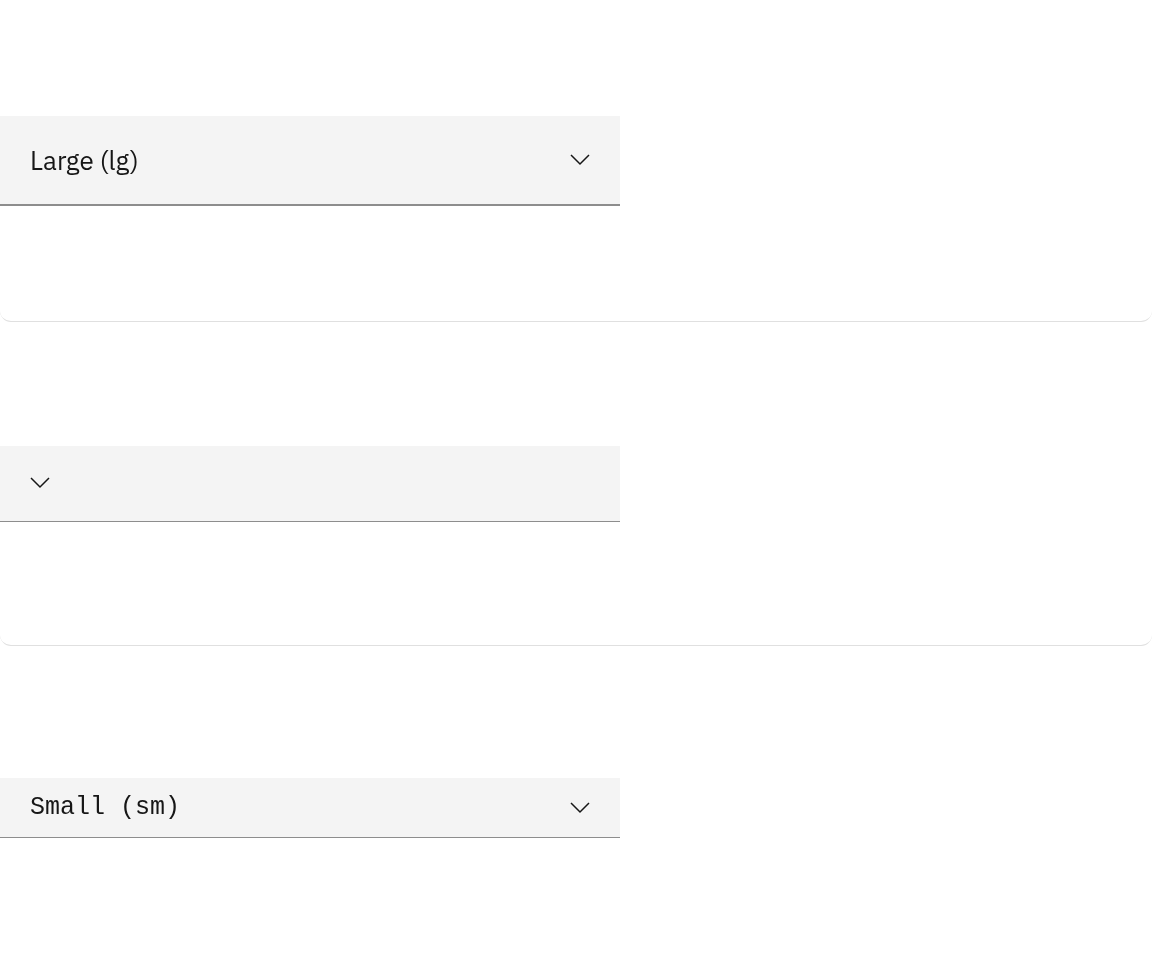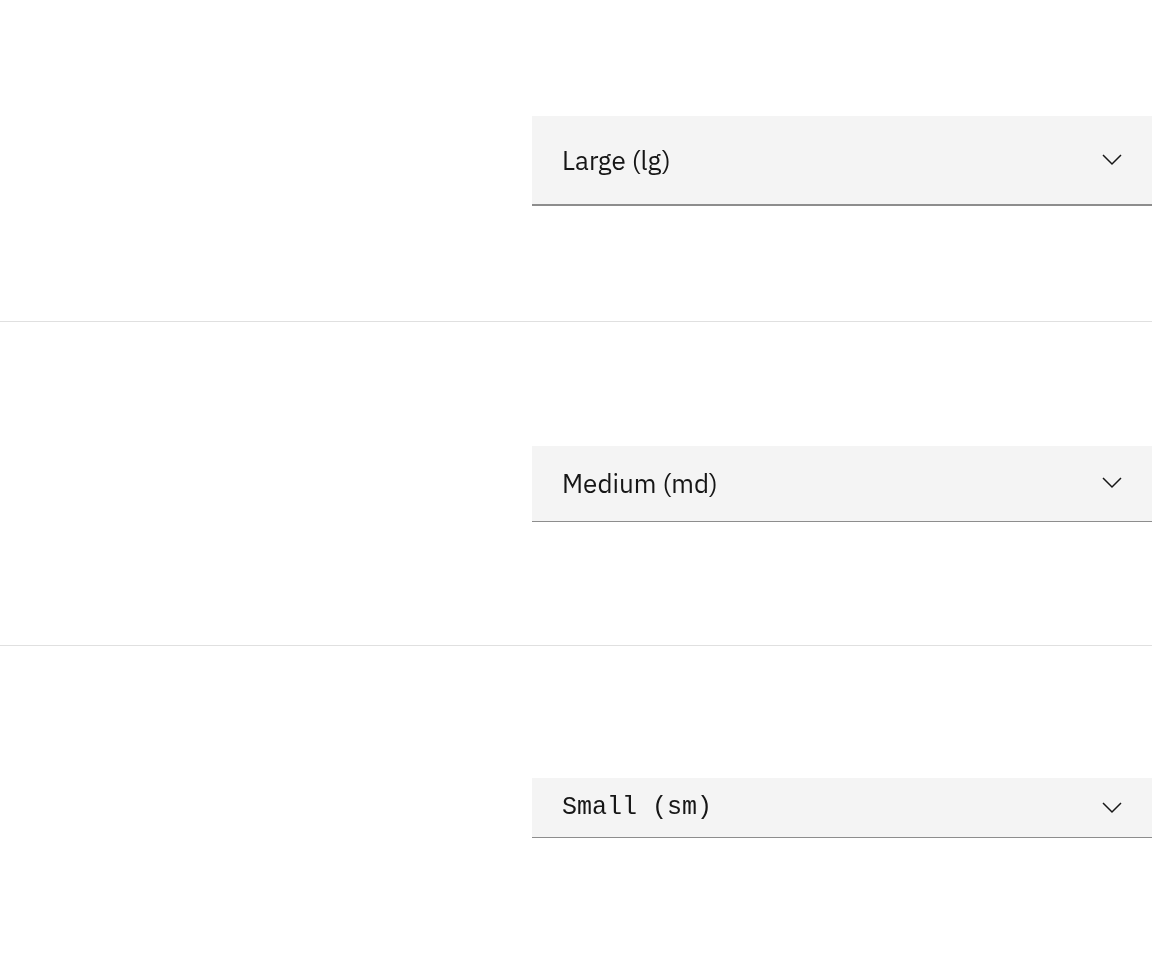--- a/index.html
+++ b/index.html
@@ -9,22 +9,23 @@
     }
     body {
       font-family: 'IBM Plex Sans', -apple-system, BlinkMacSystemFont, 'Segoe UI', Helvetica, Arial, sans-serif;
       background: #ffffff;
       width: 1152px;
       height: 970px;
     }
     .section {
       width: 100%;
       display: flex;
-      justify-content: flex-end;
+      justify-content: flex-start;
       align-items: center;
+      border-radius: 11px;
     }
     .section-lg {
       height: 322px;
       border-bottom: 1px solid #e0e0e0;
     }
     .section-md {
       height: 324px;
       border-bottom: 1px solid #e0e0e0;
     }
     .section-sm {
@@ -89,21 +90,20 @@
     <span class="chevron">
       <svg viewBox="0 0 20 12" fill="none" stroke="#161616" stroke-width="1.5">
         <polyline points="1,1 10,10 19,1"></polyline>
       </svg>
     </span>
   </div>
 </div>
 
 <div class="section section-md">
   <div class="dropdown dropdown-md">
-    <span class="dropdown-label">Medium (md)</span>
     <span class="chevron">
       <svg viewBox="0 0 20 12" fill="none" stroke="#161616" stroke-width="1.5">
         <polyline points="1,1 10,10 19,1"></polyline>
       </svg>
     </span>
   </div>
 </div>
 
 <div class="section section-sm">
   <div class="dropdown dropdown-sm">

